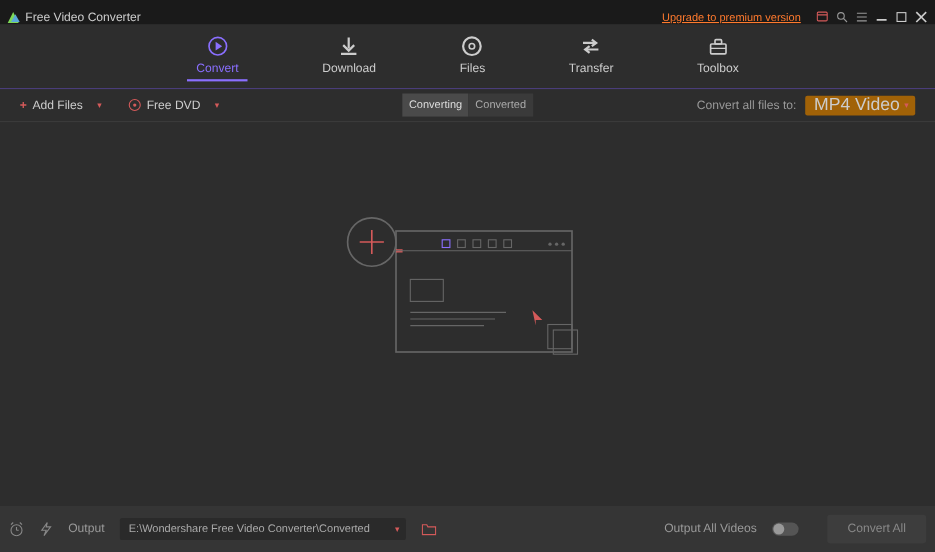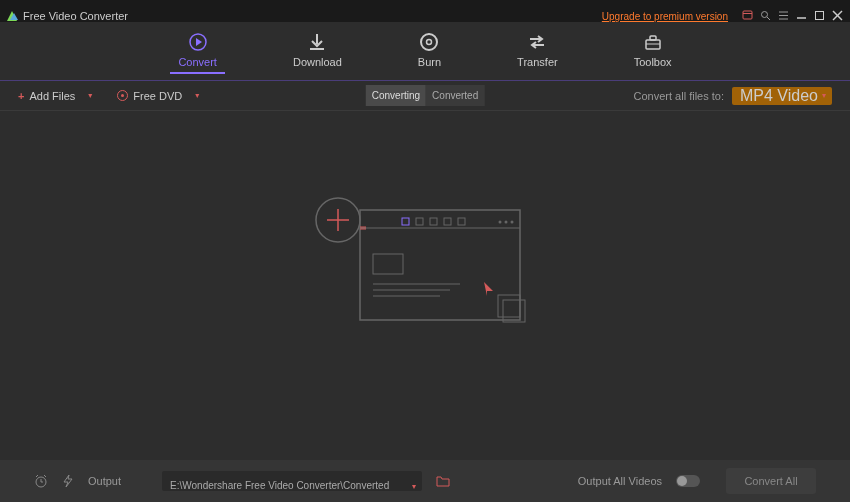--- a/index.html
+++ b/index.html
@@ -20,23 +20,23 @@
 .disc-icon { width:11px; height:11px; border:1px solid #d45a5a; border-radius:50%; display:inline-block; position:relative; }
 .disc-icon::after { content:""; position:absolute; width:3px; height:3px; background:#d45a5a; border-radius:50%; top:3px; left:3px; }
 .caret { color:#d45a5a; font-size:8px; margin-left:8px; }
 .segment { display:flex; margin-left:auto; margin-right:auto; position:absolute; left:50%; transform:translateX(-50%); }
 .seg-btn { padding:5px 6px; font-size:10px; background:#3a3a3a; color:#aaa; cursor:pointer; }
 .seg-btn.active { background:#4a4a4a; color:#ddd; }
 .convert-to { margin-left:auto; display:flex; align-items:center; gap:8px; color:#999; }
 .dropdown { width:100px; height:18px; background:#a16207; display:flex; align-items:center; padding:0 8px; font-size:16px; color:#ccc; border-radius:2px; cursor:pointer; position:relative; }
 .dropdown::after { content:"▾"; position:absolute; right:6px; color:#d45a5a; font-size:8px; }
 .main { height:322px; display:flex; align-items:center; justify-content:center; position:relative; }
-.footer { position:absolute; bottom:0; left:0; right:0; height:42px; background:#353535; display:flex; align-items:center; padding:0 34px; font-size:11px; color:#999; gap:14px; }
+.footer { position:absolute; bottom:0; left:0; right:0; height:42px; background:#353535; display:flex; align-items:center; padding:0 8px; font-size:11px; color:#999; gap:14px; }
 .fi { color:#888; cursor:pointer; }
-.out-path { width:260px; height:20px; background:#2a2a2a; display:flex; align-items:flex-end; padding:0 8px; font-size:10px; color:#aaa; border-radius:2px; position:relative;margin-left:27px; }
+.out-path { width:260px; height:20px; background:#2a2a2a; display:flex; align-items:center; padding:0 8px; font-size:10px; color:#aaa; border-radius:2px; position:relative; }
 .out-path .pc { position:absolute; right:6px; color:#d45a5a; font-size:8px; cursor:pointer; }
 .folder-icon { color:#d45a5a; cursor:pointer; font-size:11px; }
 .toggle { width:24px; height:12px; background:#555; border-radius:6px; position:relative; cursor:pointer; }
 .toggle::after { content:""; position:absolute; width:10px; height:10px; background:#999; border-radius:50%; top:1px; left:1px; }
 .convert-all-btn { width:90px; height:26px; background:#3d3d3d; color:#888; font-size:11px; display:flex; align-items:center; justify-content:center; border-radius:3px; cursor:pointer; margin-left:12px; }
 svg { display:block; }
 </style>
 </head>
 <body>
 
@@ -108,21 +108,21 @@
     </span>
     <span>Download</span>
   </div>
   <div class="nav-item">
     <span class="nav-icon">
       <svg width="20" height="20" viewBox="0 0 20 20">
             <circle cx="10" cy="10" r="8" fill="none" stroke="#ccc" stroke-width="2"></circle>
             <circle cx="10" cy="10" r="2.5" fill="none" stroke="#ccc" stroke-width="1.5"></circle>
           </svg>
     </span>
-    <span>Burn</span>
+    <span>Files</span>
   </div>
   <div class="nav-item">
     <span class="nav-icon">
       <svg width="20" height="20" viewBox="0 0 20 20">
             <line x1="3" y1="7" x2="14" y2="7" stroke="#ccc" stroke-width="2"></line>
             <polyline points="11,4 15,7 11,10" fill="none" stroke="#ccc" stroke-width="2"></polyline>
             <line x1="17" y1="13" x2="6" y2="13" stroke="#ccc" stroke-width="2"></line>
             <polyline points="9,10 5,13 9,16" fill="none" stroke="#ccc" stroke-width="2"></polyline>
           </svg>
     </span>

